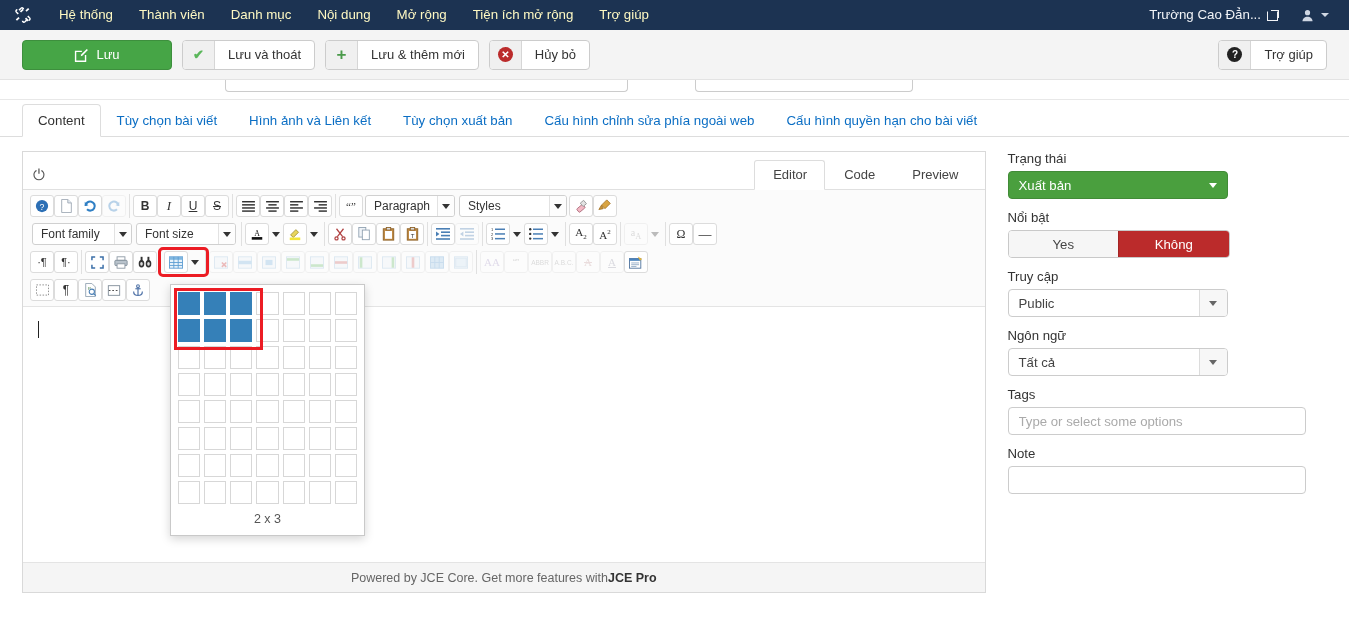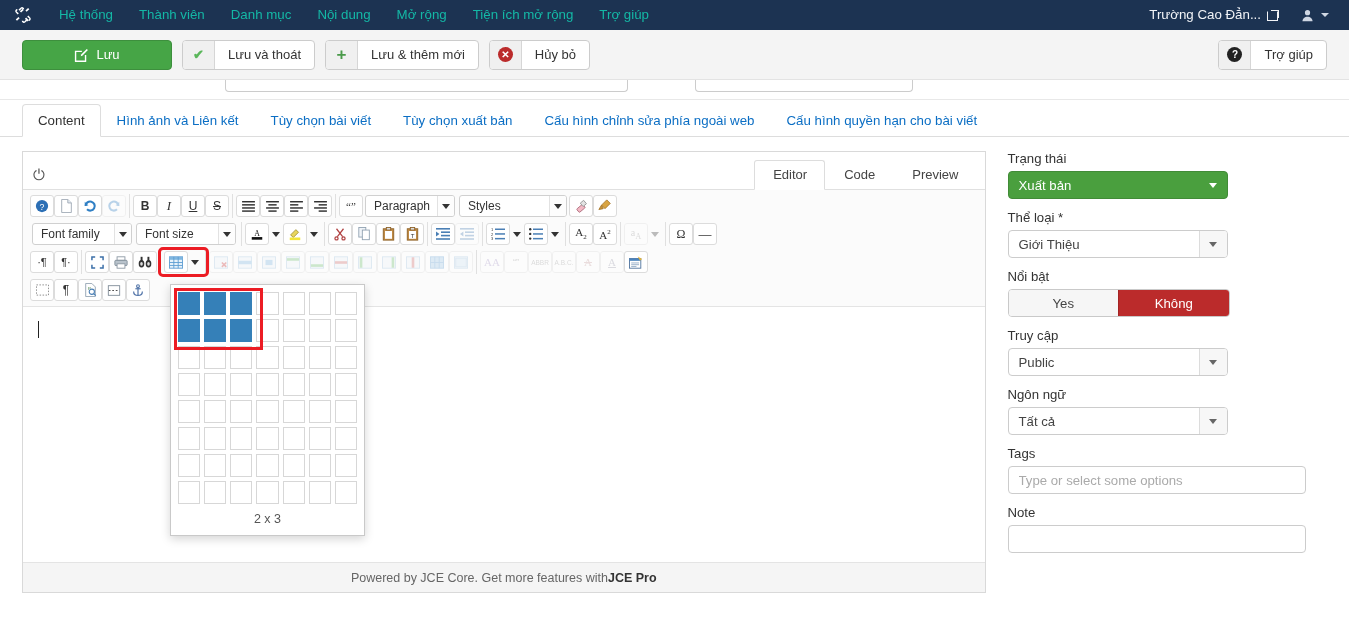--- a/index.html
+++ b/index.html
@@ -24,21 +24,21 @@
   }
   .joomla-logo {
     width: 46px; height: 30px;
     display: flex; align-items: center; justify-content: center;
     color: #ffffff;
     font-size: 15px;
   }
   .joomla-logo svg { display: block; }
   .topnav { display: flex; align-items: center; height: 30px; }
   .topnav-item {
-    color: #14b8a6;
+    color: #fef9c3;
     font-size: 13.3px;
     padding: 0 13px;
     line-height: 30px;
     height: 30px;
     cursor: pointer;
     white-space: nowrap;
   }
   .topbar-right {
     margin-left: auto;
     display: flex;
@@ -567,22 +567,22 @@
   </div>
 </div>
 
 <div class="clipped-strip">
   <div class="clipped-field cf1"></div>
   <div class="clipped-field cf2"></div>
 </div>
 
 <div class="tabstrip">
   <div class="tab active">Content</div>
+  <div class="tab">Tùy chọn bài viết</div>
   <div class="tab">Hình ảnh và Liên kết</div>
-  <div class="tab">Tùy chọn bài viết</div>
   <div class="tab">Tùy chọn xuất bản</div>
   <div class="tab">Cấu hình chỉnh sửa phía ngoài web</div>
   <div class="tab">Cấu hình quyền hạn cho bài viết</div>
 </div>
 
 <div class="body-wrap">
 
   <div class="editor-col">
     <div class="editor-frame">
 
@@ -1168,29 +1168,20 @@
     <div class="fgroup">
       <label class="flabel">Trạng thái</label>
       <div class="fselect status-green">
         <span class="fs-text">Xuất bản</span>
         <span class="fs-arrow">
             <i></i>
           </span>
       </div>
     </div>
 
-    <div class="fgroup">
-      <label class="flabel">Thể loại *</label>
-      <div class="fselect">
-        <span class="fs-text">Giới Thiệu</span>
-        <span class="fs-arrow">
-            <i></i>
-          </span>
-      </div>
-    </div>
 
     <div class="fgroup">
       <label class="flabel">Nổi bật</label>
       <div class="btn-toggle">
         <div class="tg-btn">Yes</div>
         <div class="tg-btn on-red">Không</div>
       </div>
     </div>
 
     <div class="fgroup">

